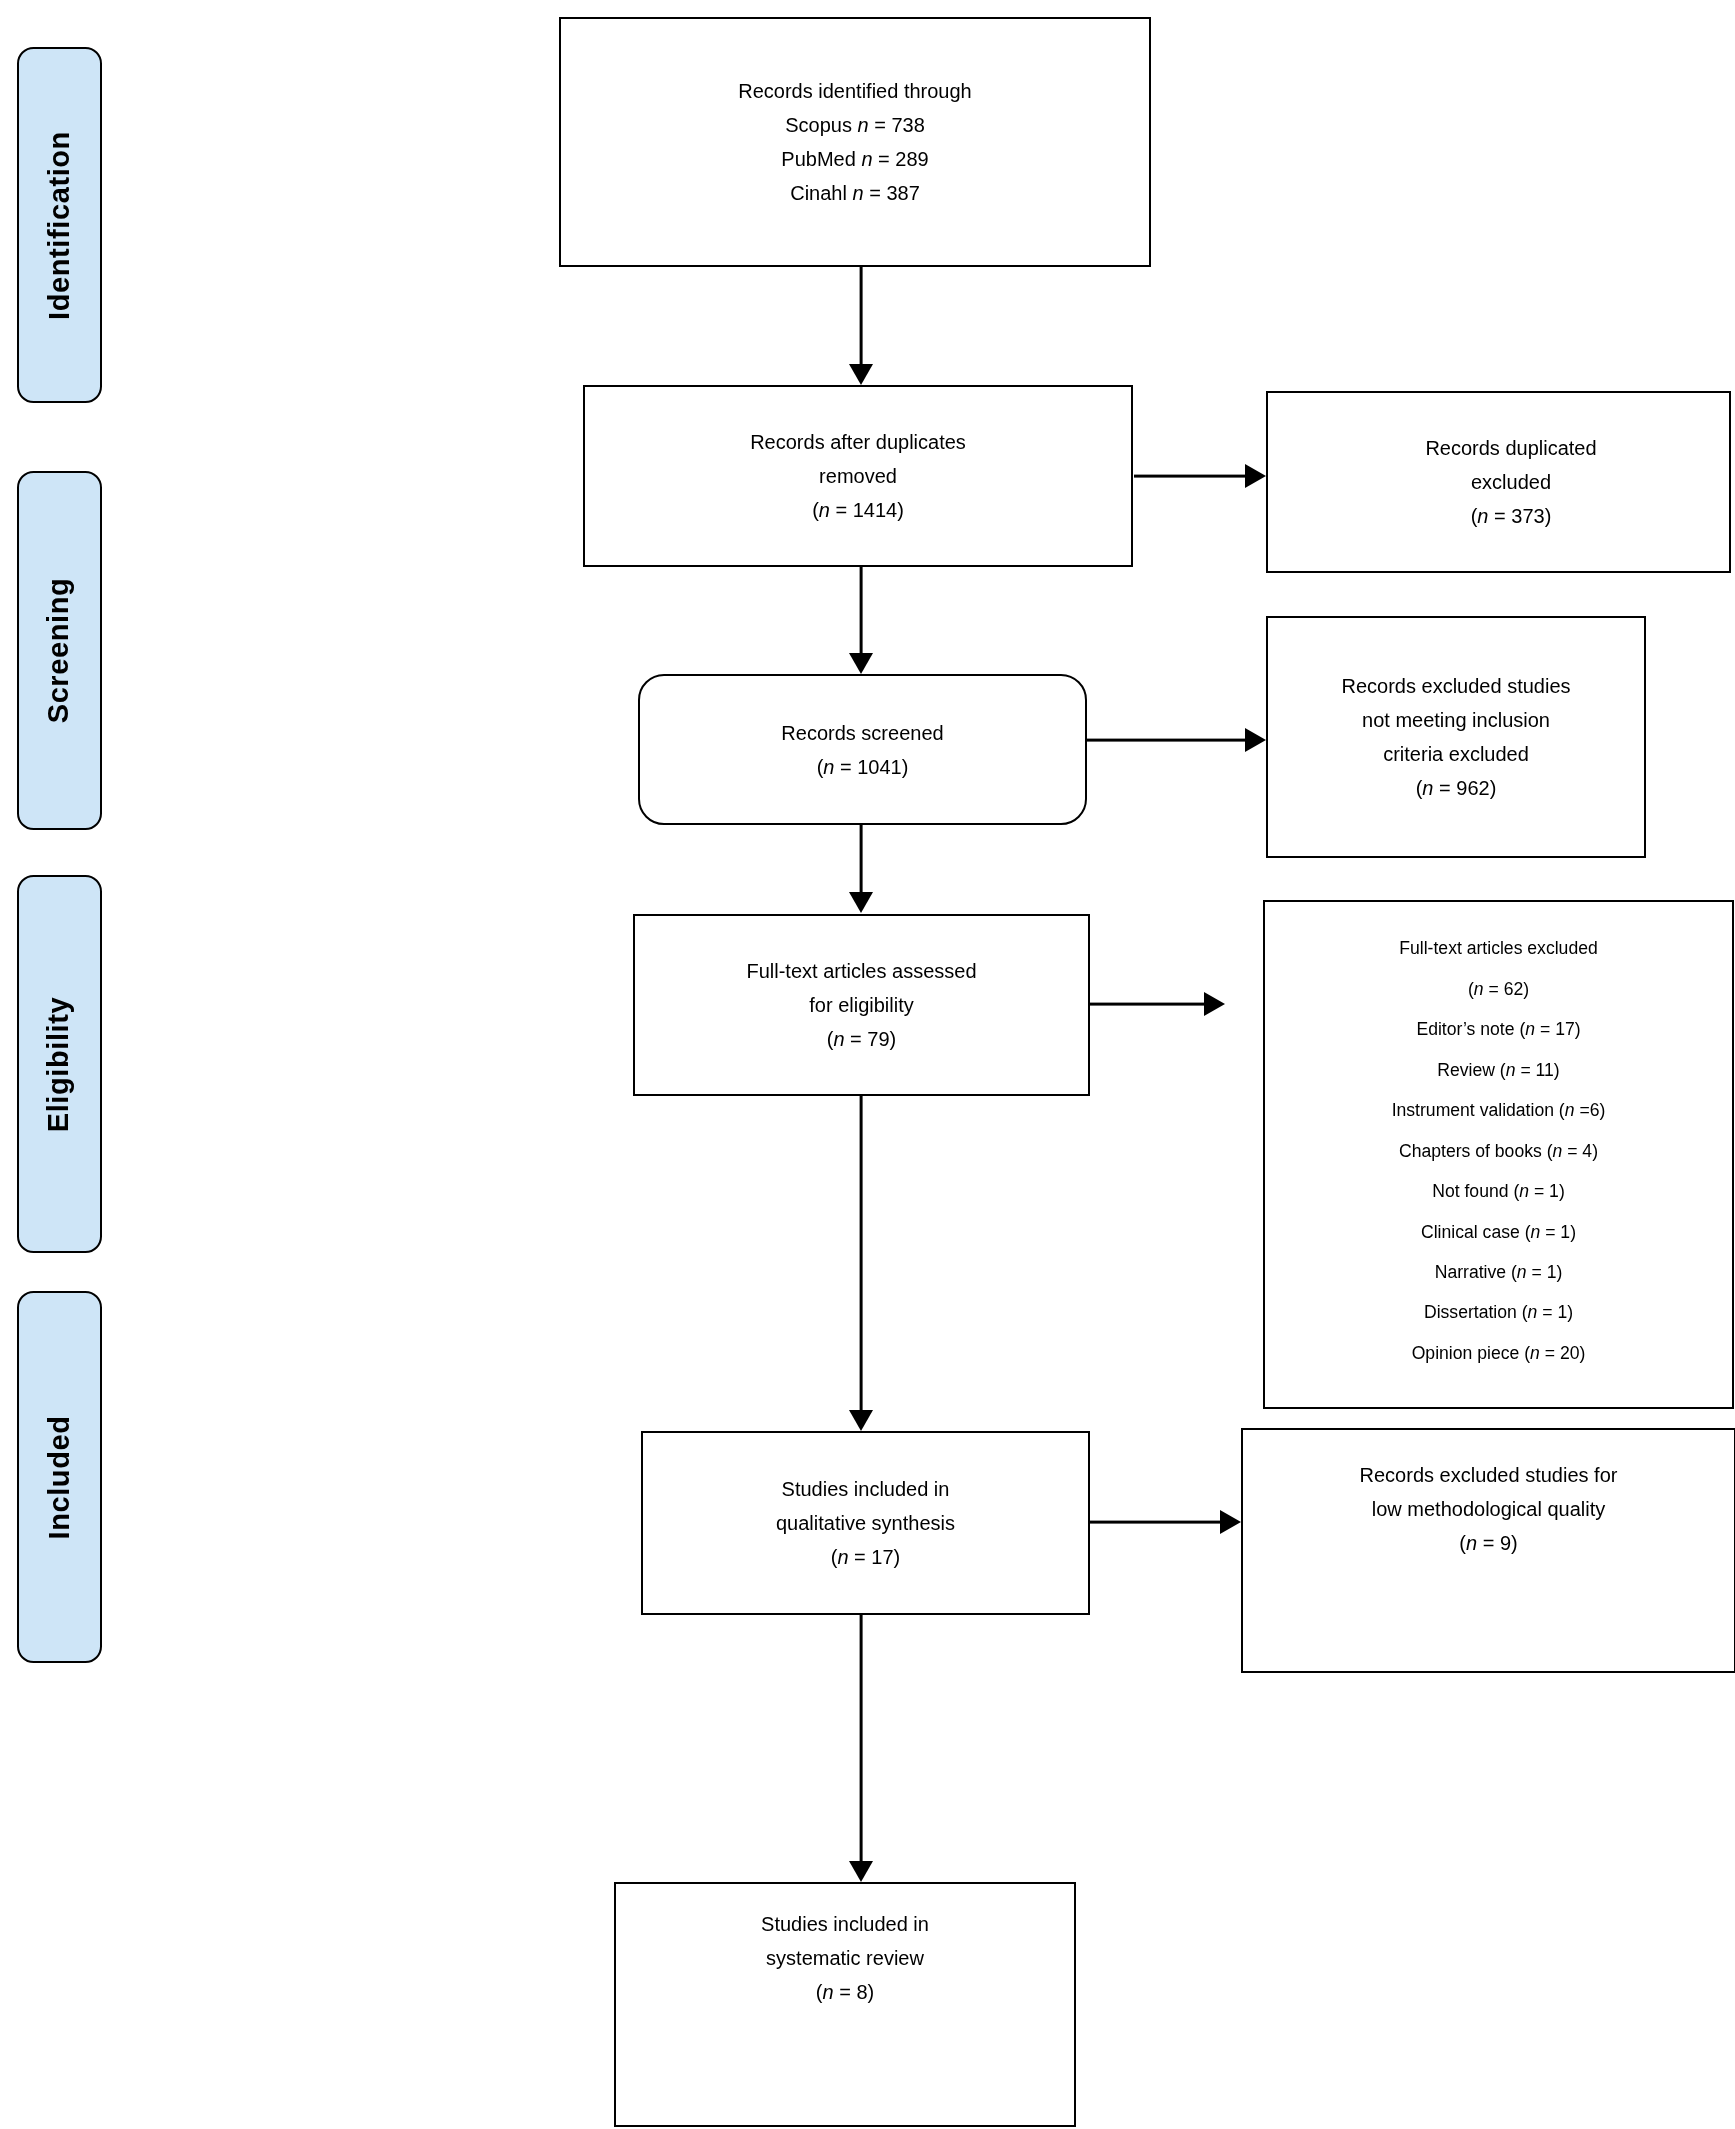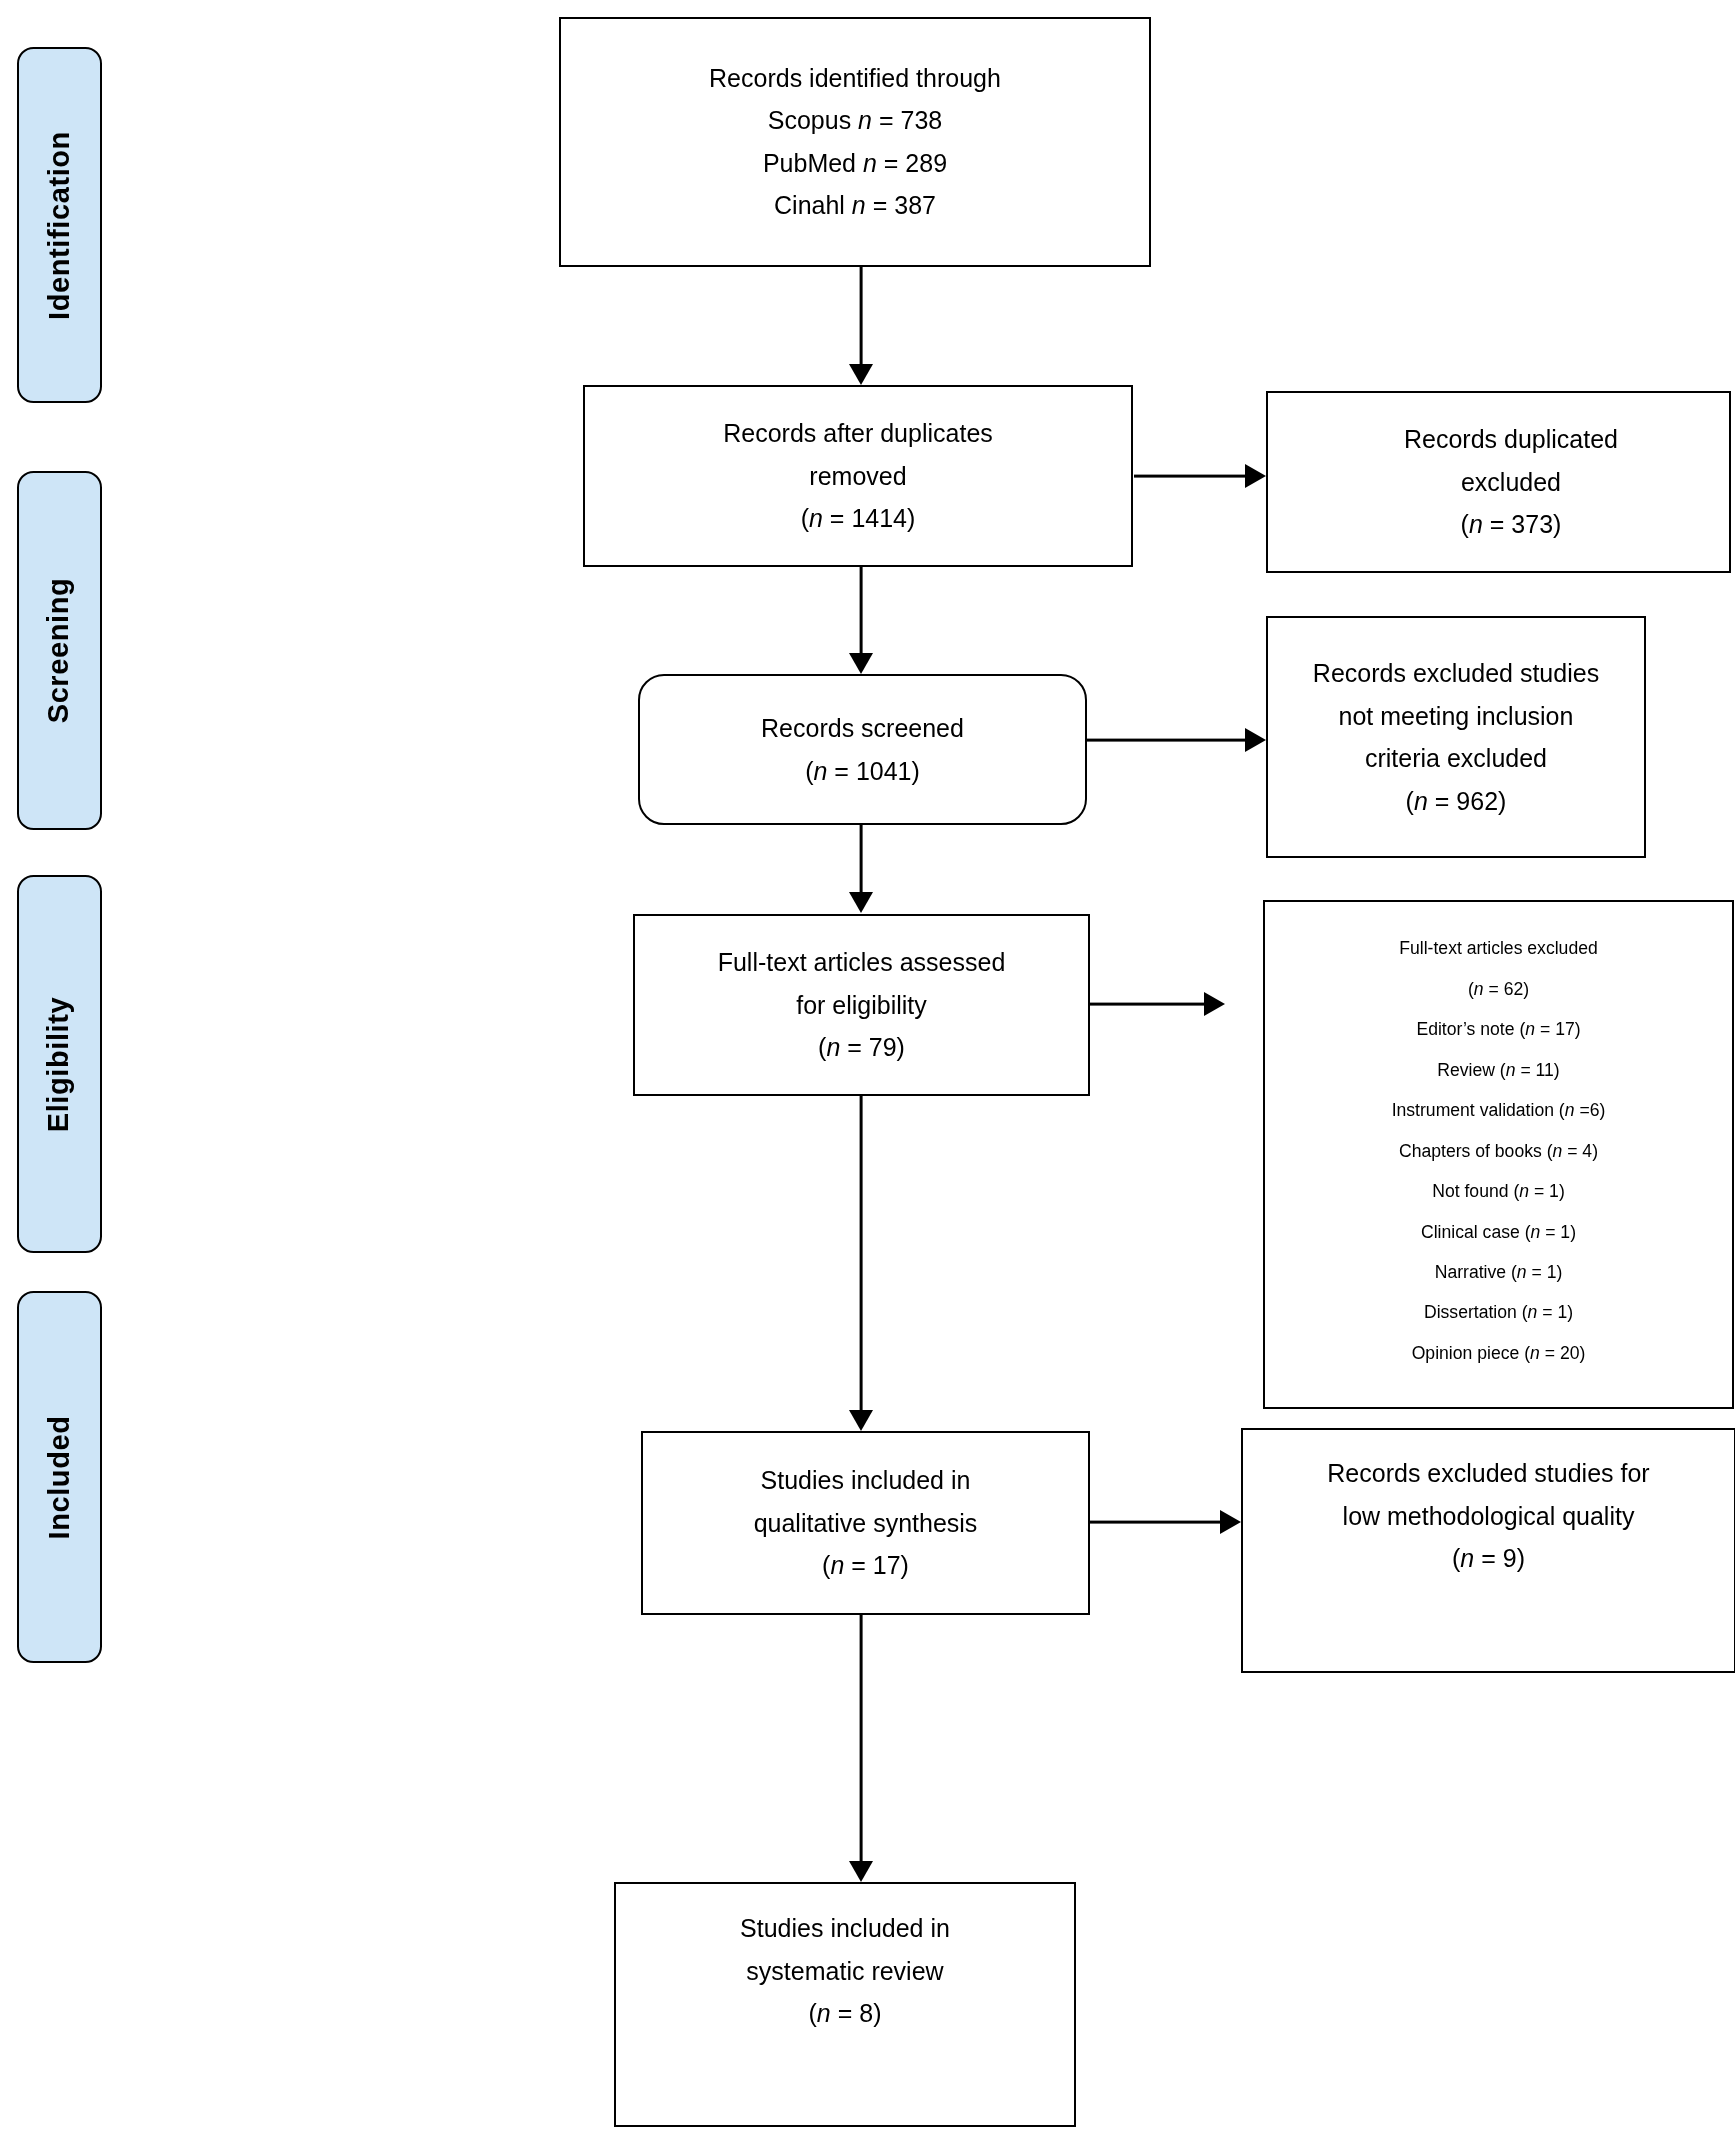--- a/index.html
+++ b/index.html
@@ -41,21 +41,21 @@
   .box {
     position: absolute;
     background: #ffffff;
     border: 2.2px solid #000000;
     box-sizing: border-box;
     display: flex;
     flex-direction: column;
     justify-content: center;
     align-items: center;
     text-align: center;
-    font-size: 25px;
+    font-size: 20px;
     line-height: 1.7;
   }
   .box.top-align {
     justify-content: flex-start;
     padding-top: 23px;
   }
   .box.list {
     font-size: 17.6px;
     line-height: 2.3;
     justify-content: flex-start;
@@ -164,21 +164,21 @@
     <div class="line">Review (<i>n</i> = 11)</div>
     <div class="line">Instrument validation (<i>n</i> =6)</div>
     <div class="line">Chapters of books (<i>n</i> = 4)</div>
     <div class="line">Not found (<i>n</i> = 1)</div>
     <div class="line">Clinical case (<i>n</i> = 1)</div>
     <div class="line">Narrative (<i>n</i> = 1)</div>
     <div class="line">Dissertation (<i>n</i> = 1)</div>
     <div class="line">Opinion piece (<i>n</i> = 20)</div>
   </div>
 
-  <div class="box top-align" style="left:1241px;top:1428px;width:495px;height:245px;padding-top:22px;">
+  <div class="box top-align" style="left:1241px;top:1428px;width:495px;height:245px;padding-top:28px;">
     <div class="line">Records excluded studies for</div>
     <div class="line">low methodological quality</div>
     <div class="line">(<i>n</i> = 9)</div>
   </div>
 
   <div class="varrow" style="left:849px;top:267px;height:118px;">
     <div class="v-shaft"></div>
     <div class="v-head"></div>
   </div>
   <div class="varrow" style="left:849px;top:567px;height:107px;">

